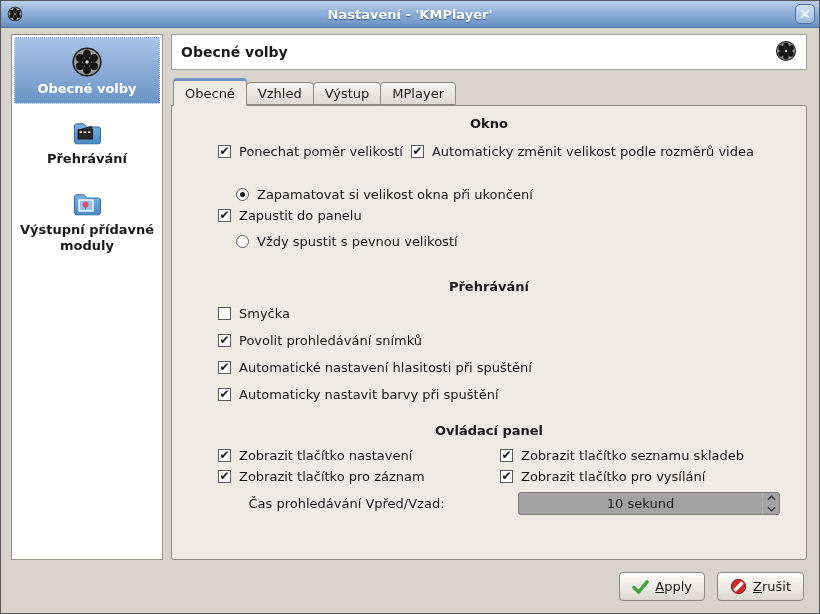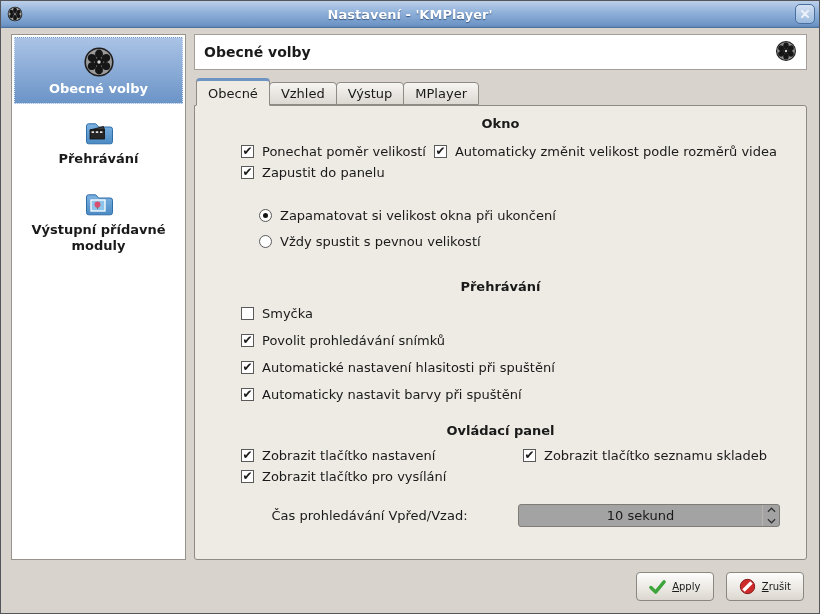--- a/index.html
+++ b/index.html
@@ -47,30 +47,30 @@
   .mt-okno-r1 { margin-top:13px; }
   .mt-sm { margin-top:6px; }
   .mt-radio1 { margin-top:28px; }
   .mt-radio2 { margin-top:11px; }
   .mt-preh { margin-top:30px; }
   .mt-preh-row { margin-top:12px; }
   .mt-ovl { margin-top:21px; }
 
   .cp-grid { margin-top:10px; margin-left:20px; display:grid; grid-template-columns:282px 1fr; row-gap:6px; }
 
-  .seek-row { margin-top:20px; display:flex; align-items:center; }
+  .seek-row { margin-top:8px; display:flex; align-items:center;gap:23px; }
   .seek-label { width:297px; }
   .spin { width:262px; height:23px; background:#a3a3a3; border:1px solid #7f7b76; border-radius:3px; display:flex; }
   .spin-value { flex:1; padding:2px 6px; line-height:17px; }
   .spin-btns { width:17px; border-left:1px solid #b9b5ae; display:flex; flex-direction:column; }
   .spin-up,.spin-down { flex:1; display:flex; align-items:center; justify-content:center; }
 
   
   .footer { flex:1; display:flex; align-items:center; justify-content:flex-end; gap:12px; padding:0 15px; }
-  .btn { height:29px; min-width:78px; padding:0 12px; border:1px solid #8b8781; border-radius:4px; background:linear-gradient(#fdfdfc,#ece9e4 55%,#dbd7d0); display:flex; align-items:center; justify-content:center; gap:6px; font-size:10px; color:#1a1a1a; }
+  .btn { height:29px; min-width:78px; padding:0 12px; border:1px solid #8b8781; border-radius:4px; background:linear-gradient(#fdfdfc,#ece9e4 55%,#dbd7d0); display:flex; align-items:center; justify-content:center; gap:6px; font-size:13px; color:#1a1a1a; }
   .btn-label { display:inline-block; }
   .btn-label::first-letter { text-decoration:underline; }
   .btn-ok { box-shadow:0 0 0 2px #7d9cc9; }
 </style>
 </head>
 <body>
 
 <div class="window">
 
   <div class="titlebar">
@@ -209,29 +209,29 @@
           <span class="row" style="gap:8px;">
             <span class="cb checked"></span>
             <span>Ponechat poměr velikostí</span>
           </span>
           <span class="row" style="gap:8px; margin-left:0;">
             <span class="cb checked"></span>
             <span>Automaticky změnit velikost podle rozměrů videa</span>
           </span>
         </div>
 
+        <div class="row indent2 mt-radio1">
+          <span class="radio selected"></span>
+          <span>Zapamatovat si velikost okna při ukončení</span>
+        </div>
+
         <div class="row indent1 mt-sm">
           <span class="cb checked"></span>
           <span>Zapustit do panelu</span>
         </div>
-
-        <div class="row indent2 mt-radio1">
-          <span class="radio selected"></span>
-          <span>Zapamatovat si velikost okna při ukončení</span>
-        </div>
         <div class="row indent2 mt-radio2">
           <span class="radio"></span>
           <span>Vždy spustit s pevnou velikostí</span>
         </div>
 
         <div class="group-title mt-preh">Přehrávání</div>
 
         <div class="row indent1 mt-preh-row">
           <span class="cb"></span>
           <span>Smyčka</span>
@@ -252,20 +252,24 @@
         <div class="group-title mt-ovl">Ovládací panel</div>
 
         <div class="cp-grid">
           <div class="row">
             <span class="cb checked"></span>
             <span>Zobrazit tlačítko nastavení</span>
           </div>
           <div class="row">
             <span class="cb checked"></span>
             <span>Zobrazit tlačítko seznamu skladeb</span>
+          </div>
+          <div class="row">
+            <span class="cb checked"></span>
+            <span>Zobrazit tlačítko pro záznam</span>
           </div>
           <div class="row">
             <span class="cb checked"></span>
             <span>Zobrazit tlačítko pro vysílání</span>
           </div>
         </div>
 
         <div class="seek-row">
           <span class="seek-label">Čas prohledávání Vpřed/Vzad:</span>
           <span class="spin">

